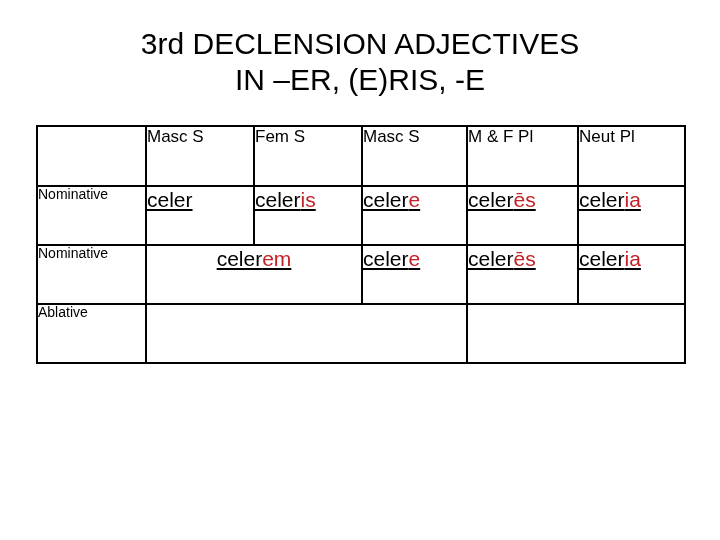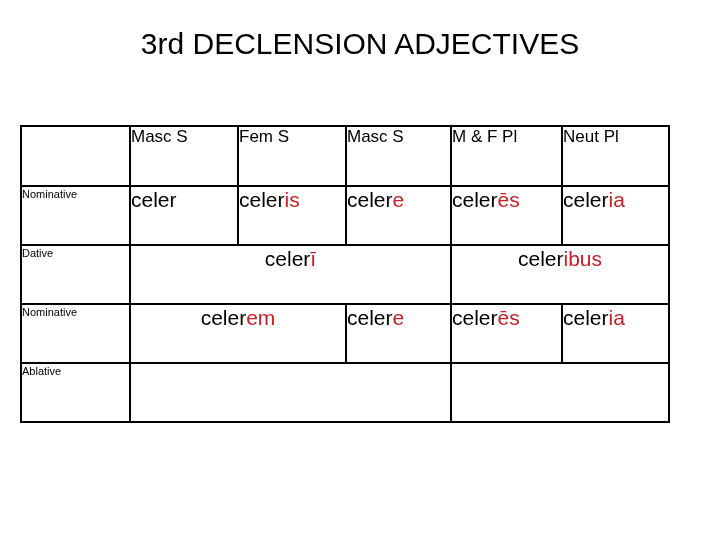--- a/index.html
+++ b/index.html
@@ -35,21 +35,21 @@
     letter-spacing: 0px;
   }
   #title-block .tline {
     display: block;
     white-space: pre;
   }
 
   
   #decl-table {
     position: absolute;
-    left: 20px;
+    left: 36px;
     top: 125px;
     width: 648px;
     border-collapse: collapse;
     table-layout: fixed;
     background: #bef264;
     border-radius: 30px;
   }
   #decl-table col.c-label { width: 109px; }
   #decl-table col.c-masc  { width: 108px; }
   #decl-table col.c-fem   { width: 108px; }
@@ -71,50 +71,52 @@
     line-height: 20px;
     color: #000000;
     padding: 5px 0 0 7px;
     white-space: nowrap;
   }
   .hdr-blank { }
 
   
   .body-row td { height: 57px; }
   .row-label {
-    font-size: 11px;
+    font-size: 14px;
     line-height: 14px;
     color: #000000;
     padding: 5px 0 0 6px;
     white-space: nowrap;
     margin-left: 14px;
   }
   .form-cell {
     font-size: 21px;
     line-height: 26px;
     color: #000000;
     text-align: center;
     padding: 3px 0 0 0;
     white-space: nowrap;
+    text-decoration: underline;
   }
   .form-cell.align-left {
     text-align: left;
     padding-left: 8px;
   }
   .stem { color: #000000; }
   .ending { color: #C42126; }
   .empty-cell { }
 </style>
 </head>
 <body>
 
 <div id="slide">
 
   <div id="title-block">
     <span class="tline">3rd DECLENSION ADJECTIVES</span>
+    <span class="tline">IN –ER, (E)RIS, -E</span>
   </div>
 
   <table id="decl-table">
     <colgroup>
       <col class="c-label">
       <col class="c-masc">
       <col class="c-fem">
       <col class="c-neut">
       <col class="c-mfpl">
       <col class="c-npl">
@@ -133,25 +135,20 @@
       <tr class="body-row">
         <td class="row-label">Nominative</td>
         <td class="form-cell align-left"><span class="stem">celer</span><span class="ending"></span></td>
         <td class="form-cell align-left"><span class="stem">celer</span><span class="ending">is</span></td>
         <td class="form-cell align-left"><span class="stem">celer</span><span class="ending">e</span></td>
         <td class="form-cell align-left"><span class="stem">celer</span><span class="ending">ēs</span></td>
         <td class="form-cell align-left"><span class="stem">celer</span><span class="ending">ia</span></td>
       </tr>
 
 
-      <tr class="body-row">
-        <td class="row-label">Dative</td>
-        <td class="form-cell" colspan="3"><span class="stem">celer</span><span class="ending">ī</span></td>
-        <td class="form-cell" colspan="2"><span class="stem">celer</span><span class="ending">ibus</span></td>
-      </tr>
 
       <tr class="body-row">
         <td class="row-label">Nominative</td>
         <td class="form-cell" colspan="2"><span class="stem">celer</span><span class="ending">em</span></td>
         <td class="form-cell align-left"><span class="stem">celer</span><span class="ending">e</span></td>
         <td class="form-cell align-left"><span class="stem">celer</span><span class="ending">ēs</span></td>
         <td class="form-cell align-left"><span class="stem">celer</span><span class="ending">ia</span></td>
       </tr>
 
       <tr class="body-row">

